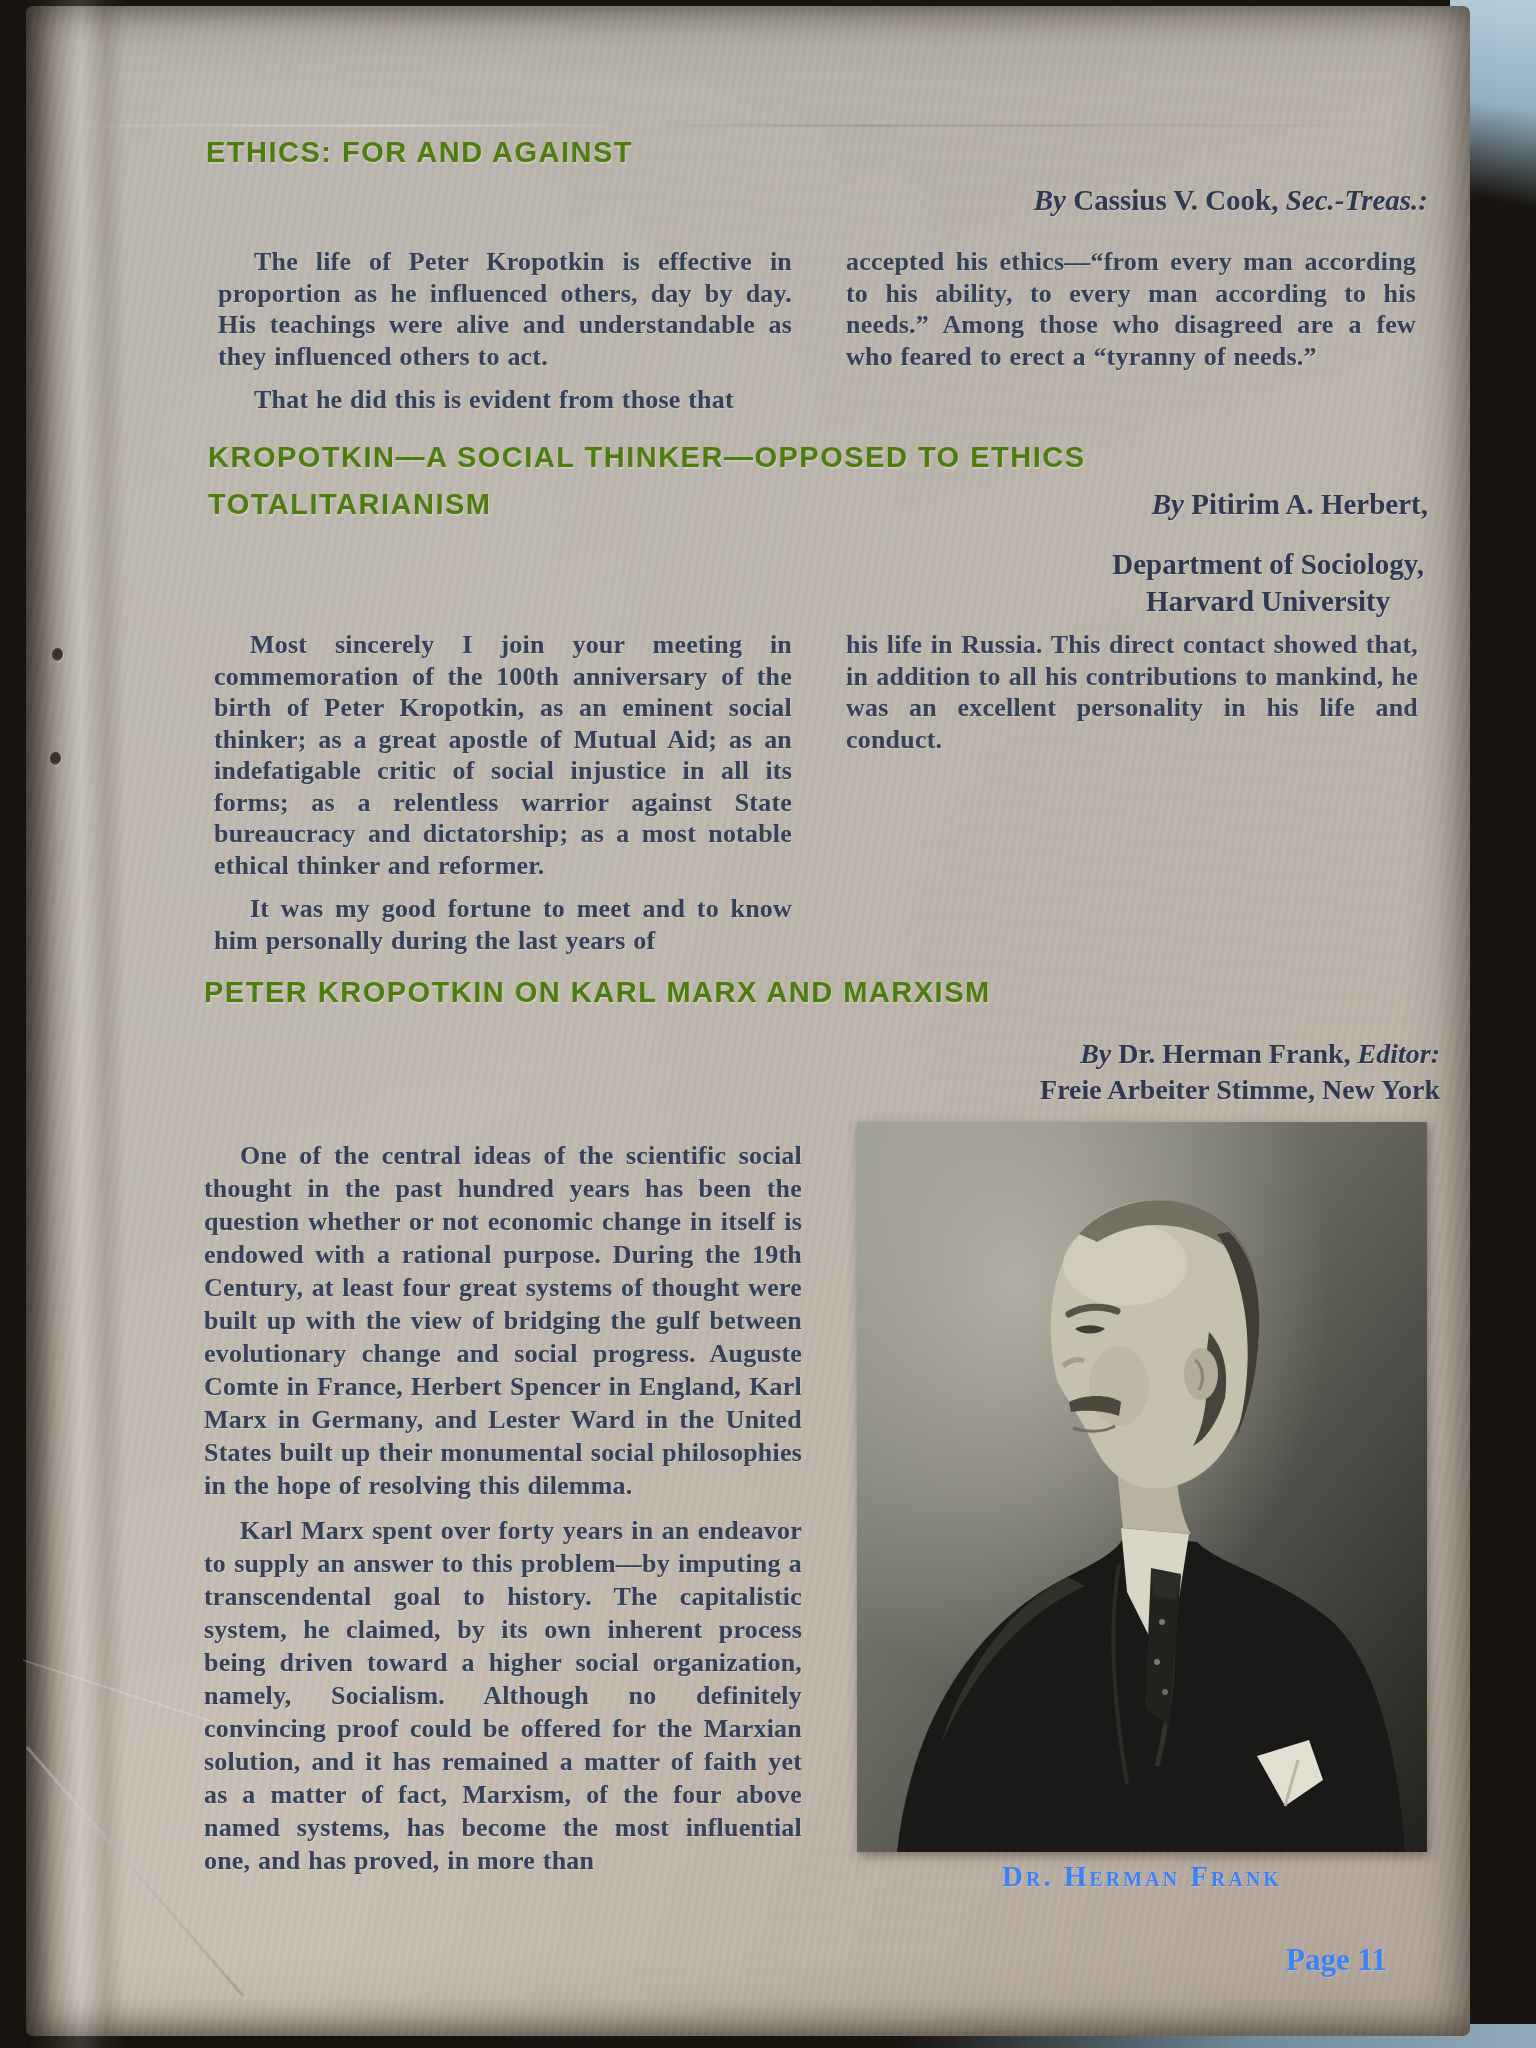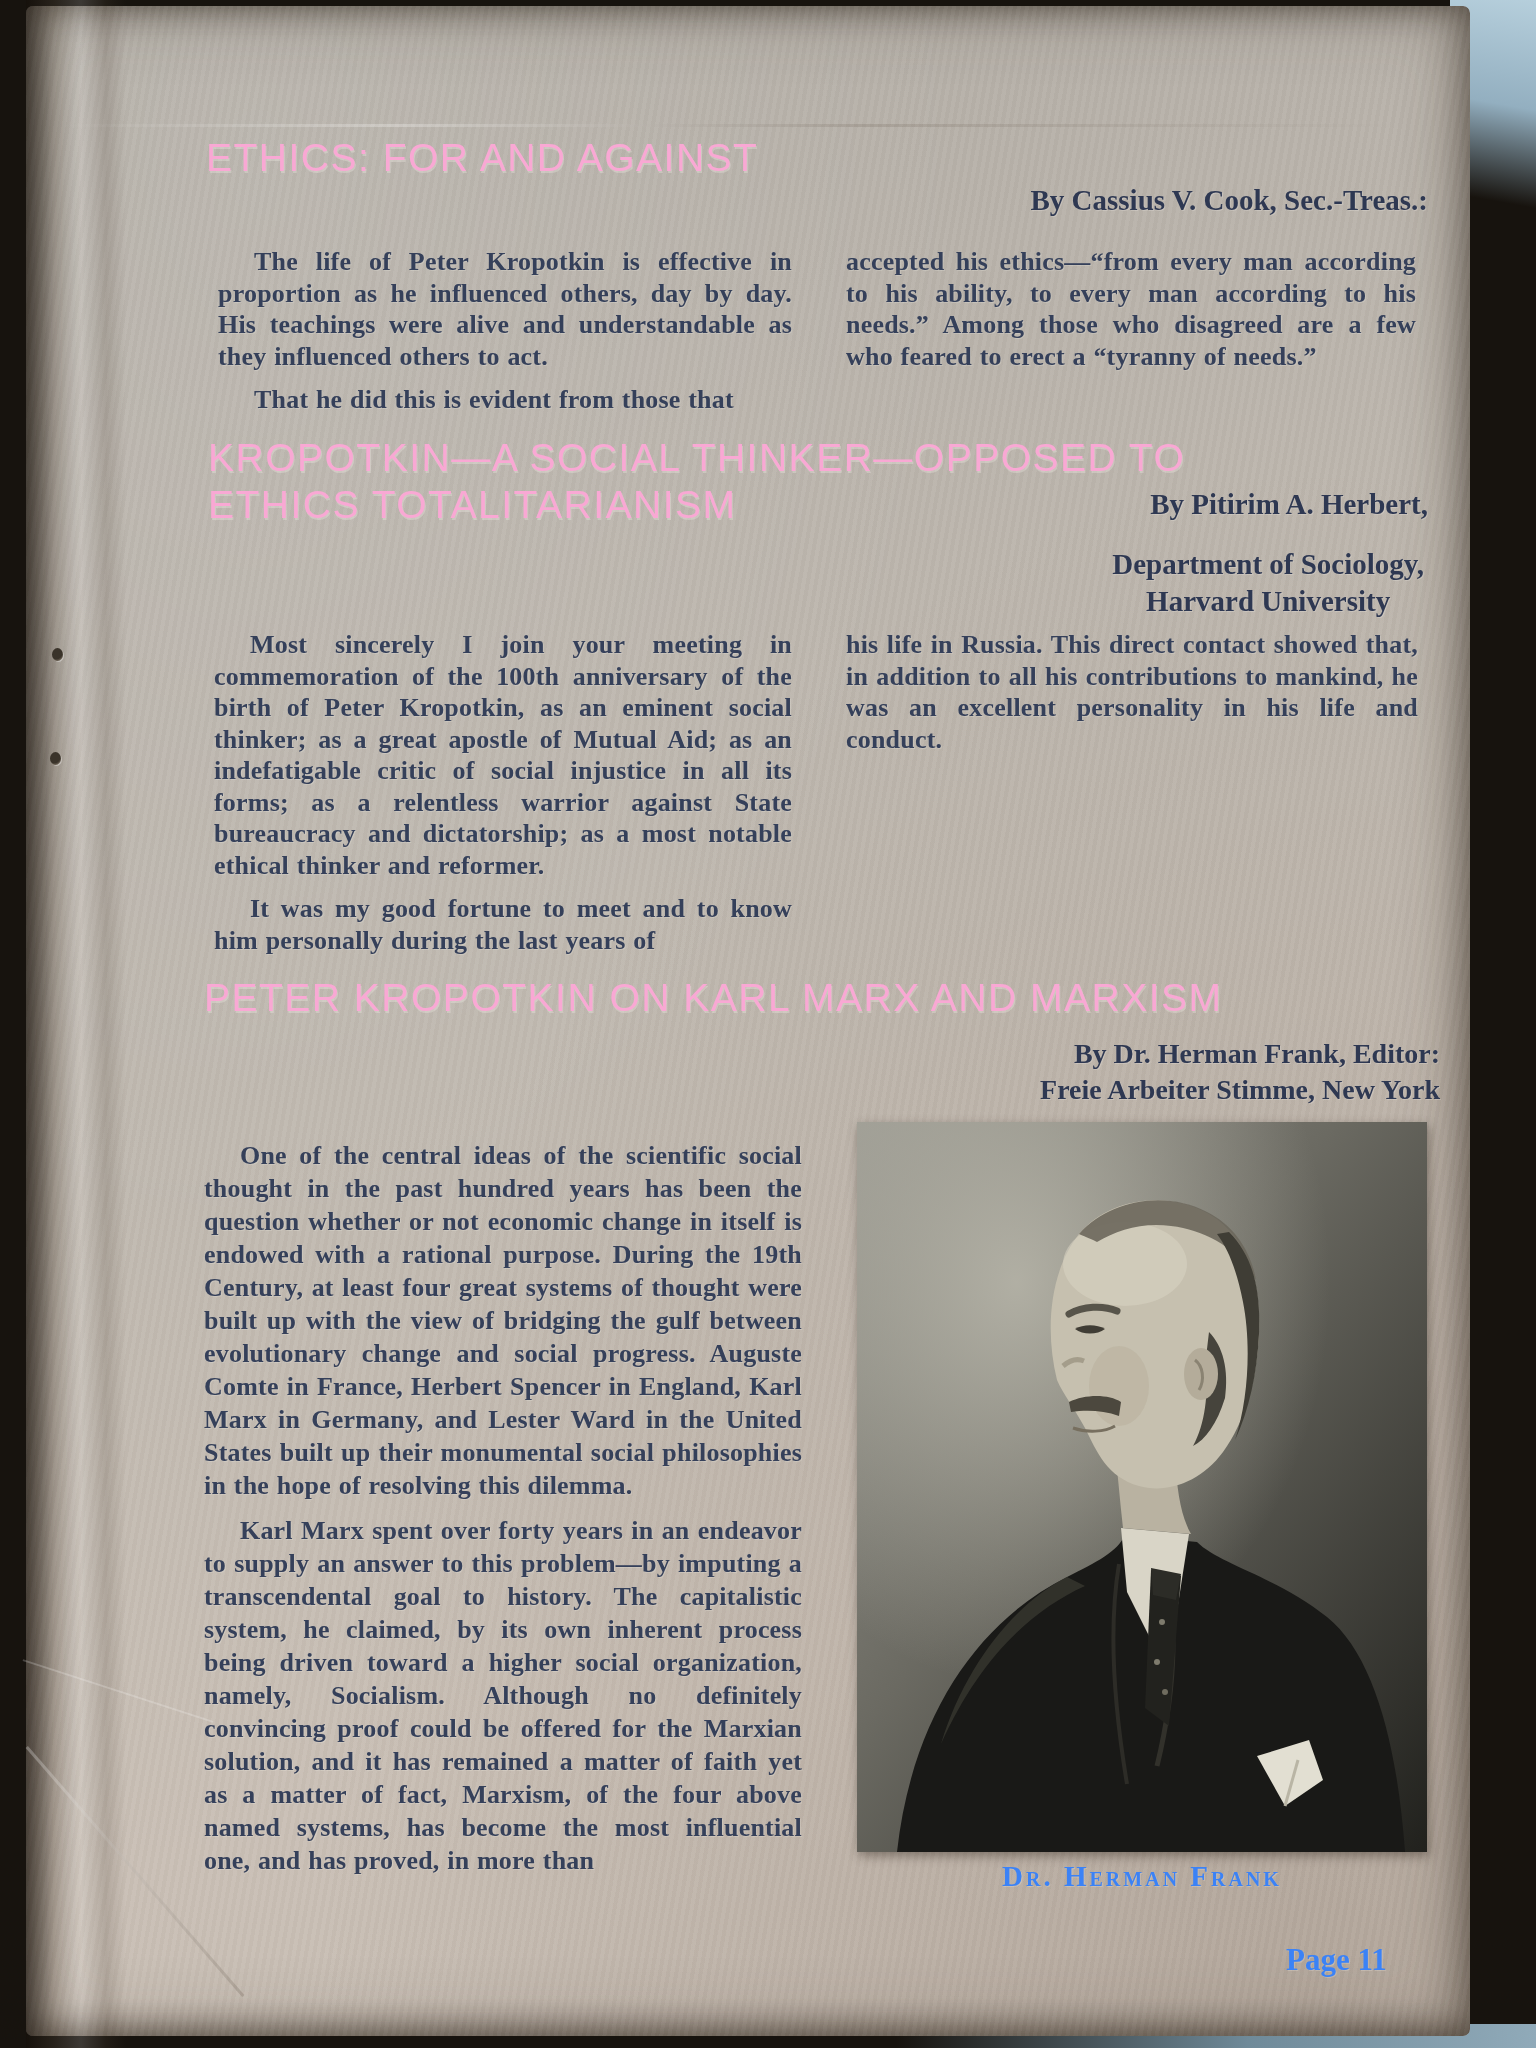--- a/index.html
+++ b/index.html
@@ -34,27 +34,27 @@
   .hole-1 { left:52px; top:648px; }
   .hole-2 { left:50px; top:752px; }
   .crease-top { position:absolute; left:60px; top:124px; width:1340px; height:3px; opacity:.45;
     background:linear-gradient(90deg, rgba(0,0,0,0) 0%, rgba(255,255,255,0.6) 25%, rgba(110,98,86,0.5) 60%, rgba(0,0,0,0) 100%); }
   .crease-bl-1 { position:absolute; left:-30px; top:1870px; width:330px; height:3px; opacity:.5;
     transform:rotate(49deg); background:linear-gradient(90deg, rgba(255,255,255,0.55), rgba(90,78,64,0.45)); }
   .crease-bl-2 { position:absolute; left:18px; top:1690px; width:200px; height:2px; opacity:.35;
     transform:rotate(18deg); background:rgba(255,255,255,0.6); }
 
   
-  .headline { position:absolute; font-family:"Liberation Sans", sans-serif; font-weight:normal;
-    font-size:39px; letter-spacing:1.5px; color:#f9a8d4; text-shadow:1px 2px 0 rgba(250,248,240,0.28); }
+  .headline { position:absolute; font-family:"Liberation Sans", sans-serif; font-weight:bold;
+    font-size:29px; letter-spacing:1.5px; color:#4d7c0f; text-shadow:1px 2px 0 rgba(250,248,240,0.28); }
   .h-a2 { width:1075px; line-height:47px; }
 
   .byline { position:absolute; font-size:29px; color:#2e3852; text-shadow:1px 1px 0 rgba(250,248,240,0.22); }
   .byline .bd { font-weight:bold; }
-  .byline .it { }
+  .byline .it { font-style:italic; }
   .byline-a1 { right:108px; top:184px; }
   .byline-a2-1 { right:108px; top:488px; }
   .byline-a2-2 { right:112px; top:546px; text-align:center; line-height:37px; font-weight:bold; }
   .byline-a3 { right:96px; top:1036px; text-align:right; line-height:36px; font-size:28px; }
 
   .col { position:absolute; font-size:26px; line-height:31.5px; color:#35405a; text-align:justify;
     letter-spacing:0.2px; word-spacing:1px; text-shadow:1px 1px 0 rgba(250,248,240,0.20); }
   .col p { margin:12px;font-weight:bold; }
   .col p.indent { text-indent:36px; }
 

